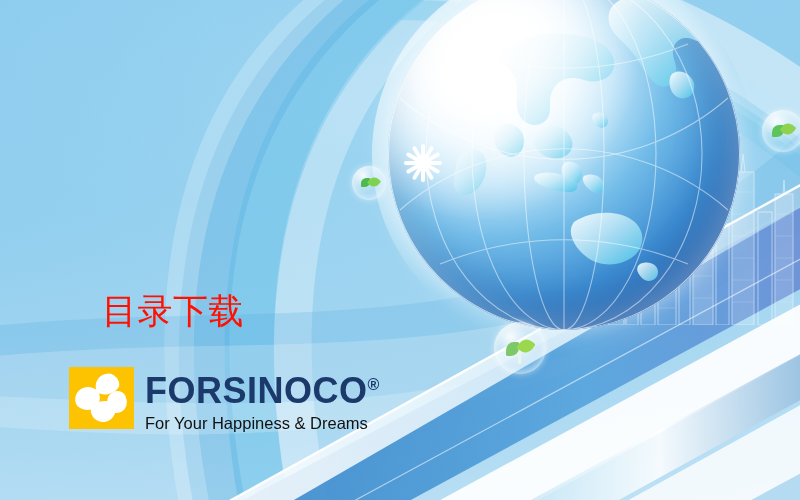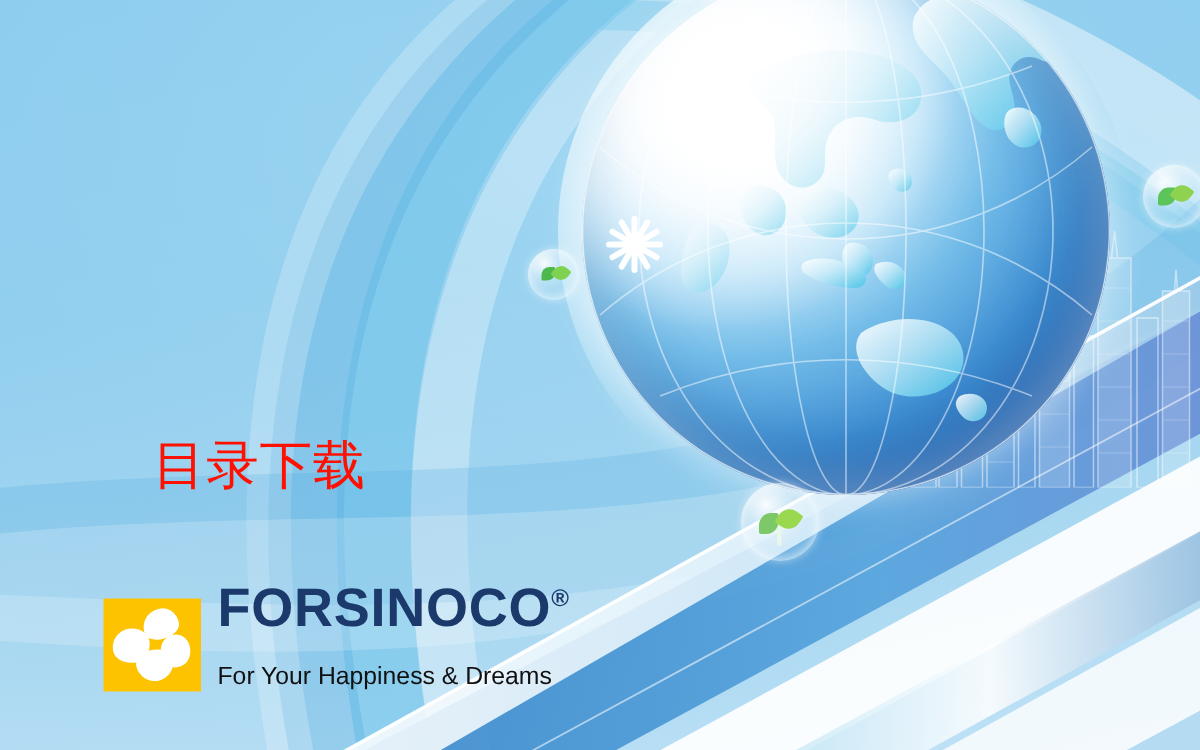--- a/index.html
+++ b/index.html
@@ -62,34 +62,34 @@
   #headline{
     position:absolute;left:88px;top:166px;
     color:#ff1000;
     font-family:"DejaVu Sans","Liberation Sans",sans-serif;
     font-size:35px;line-height:58px;font-weight:400;
     letter-spacing:.5px;white-space:pre;
   }
   #headline .l2{display:block;padding-left:14px;text-align:right;}
 
   
-  #logo{position:absolute;left:69px;top:382px;display:flex;align-items:flex-end;}
+  #logo{position:absolute;left:69px;top:367px;display:flex;align-items:flex-start;}
   #logo-mark{
     position:relative;width:65px;height:62px;background:#fdc300;flex:none;
   }
   #logo-mark span{position:absolute;background:#ffffff;}
   #logo-text{margin-left:11px;}
   #brand{
     color:#1b3a6b;font-weight:bold;font-size:36px;line-height:36px;
     letter-spacing:.5px;font-family:"Liberation Sans","DejaVu Sans",sans-serif;
     white-space:nowrap;
   }
   #brand sup{font-size:16px;vertical-align:super;font-weight:bold;}
   #tagline{
-    color:#111111;font-size:16.5px;line-height:20px;margin-top:18px;
+    color:#111111;font-size:16.5px;line-height:20px;margin-top:4px;
     font-family:"Liberation Sans","DejaVu Sans",sans-serif;white-space:nowrap;
   }
 </style>
 </head>
 <body>
 
 <div id="banner">
 
   <svg class="layer" width="800" height="500" viewBox="0 0 800 500" style="left:0;top:0;">
     <defs>

